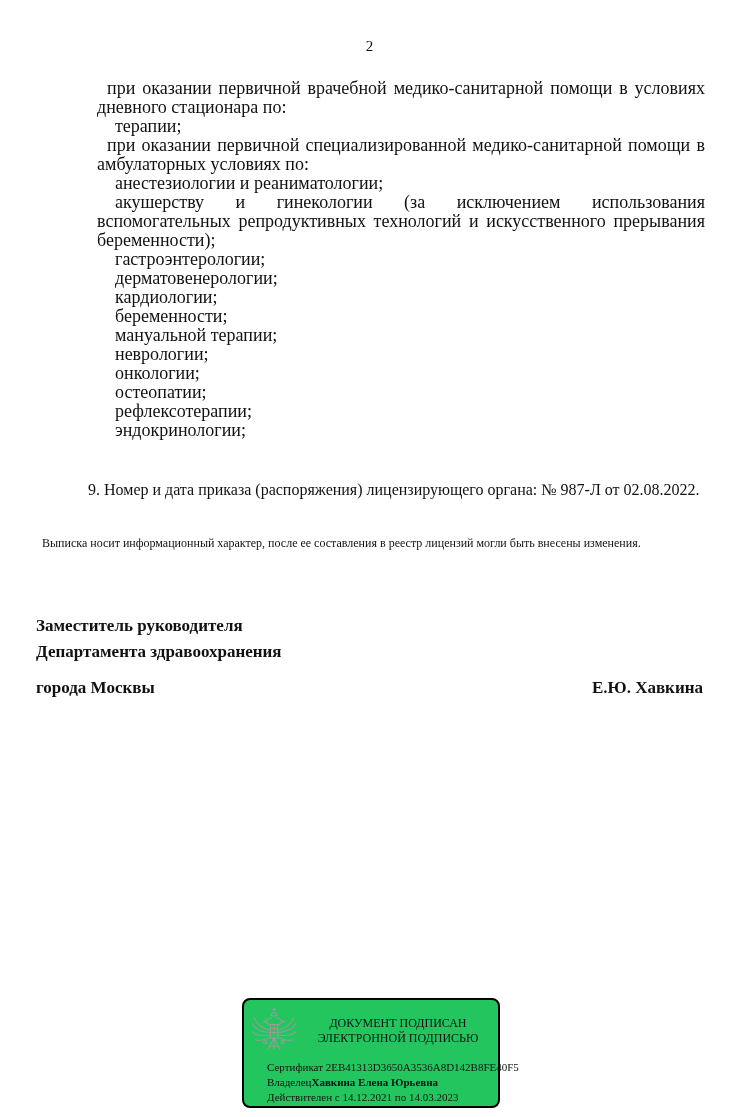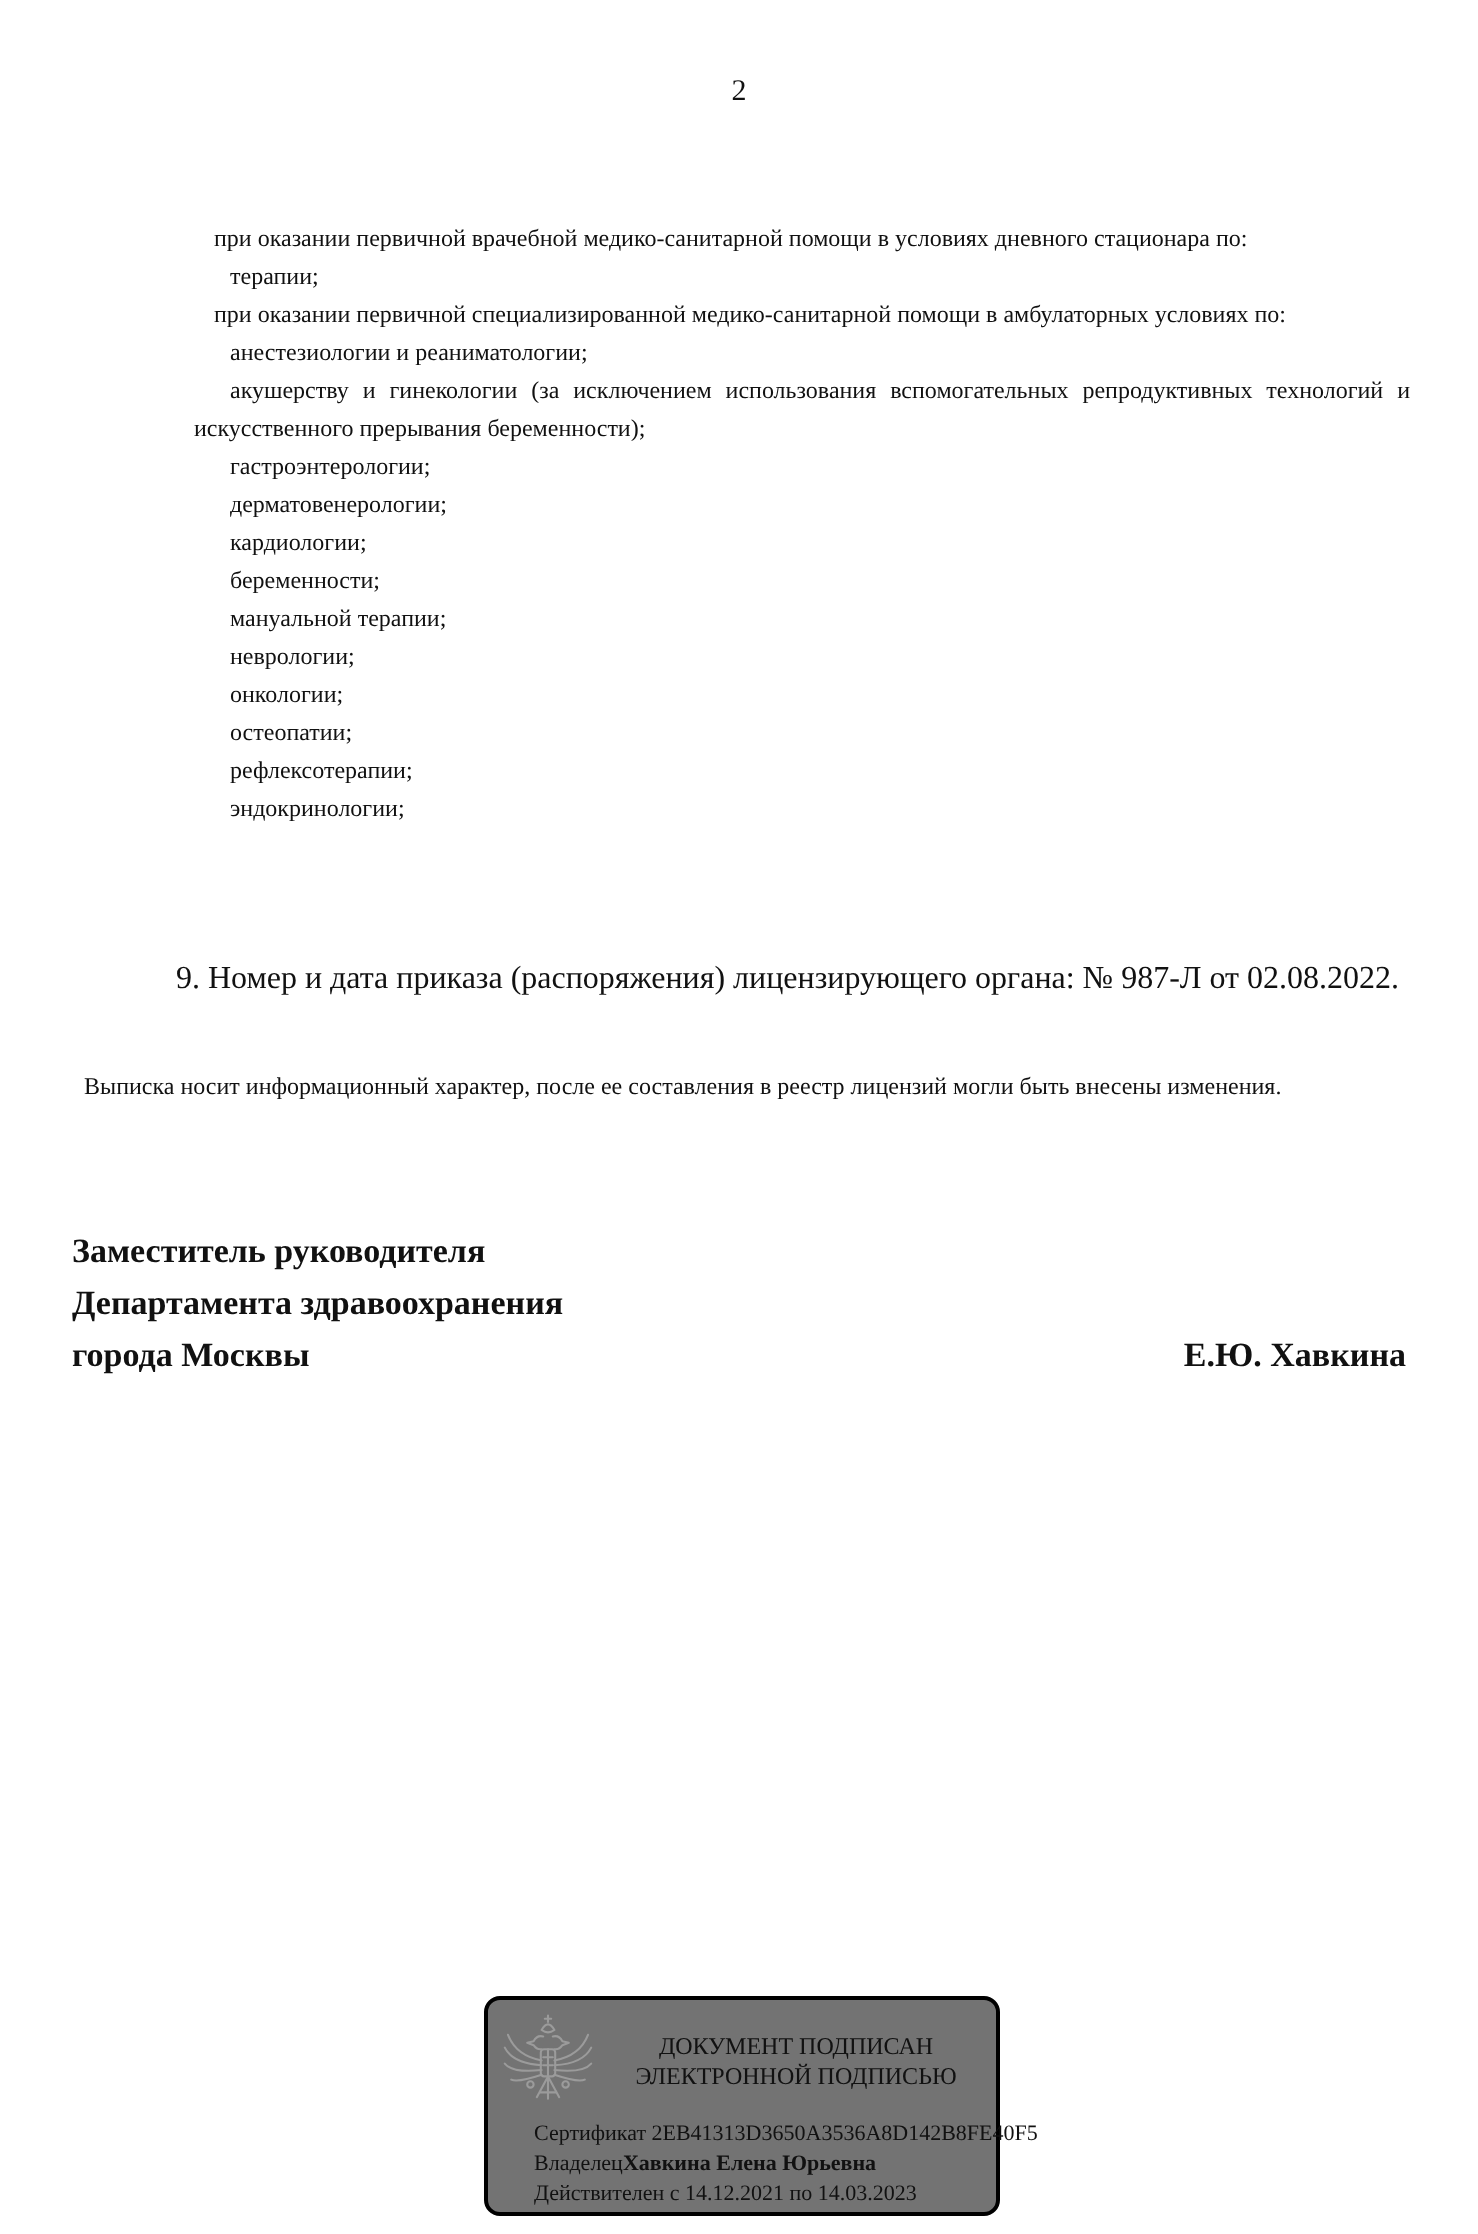--- a/index.html
+++ b/index.html
@@ -16,23 +16,22 @@
     position: absolute;
     top: 38px; left: 0;
     width: 739px;
     text-align: center;
     font-size: 15px;
   }
   .main-text {
     position: absolute;
     left: 97px; top: 79px;
     width: 608px;
-    font-size: 12px;
+    font-size: 18px;
     line-height: 19px;
-    margin-top: 31px;
   }
   .main-text p { margin: 0; text-align: justify; }
   p.hang { text-indent: 10px; }
   p.item { text-indent: 18px; }
   .item9 {
     position: absolute;
     left: 88px; top: 480px;
     width: 617px;
     font-size: 16px;
     line-height: 19px;
@@ -46,29 +45,29 @@
     text-align: justify;
   }
   .signature {
     position: absolute;
     left: 36px; top: 613px;
     width: 667px;
     font-weight: bold;
     font-size: 17px;
     line-height: 26px;
   }
-  .sig-row { display: flex; justify-content: space-between; align-items: center; }
+  .sig-row { display: flex; justify-content: space-between; align-items: center; margin-top: 10px; }
   .stamp {
     position: absolute;
     left: 242px; top: 998px;
     width: 258px; height: 110px;
     border: 2px solid #000000;
     border-radius: 8px;
     box-sizing: border-box;
-    background: #737373;
+    background: #22c55e;
   }
   .stamp-header {
     display: flex;
     align-items: center;
     gap: 4px;
     padding: 3px 4px 0 6px;
     height: 56px;
   }
   .eagle-icon { width: 48px; height: 52px; flex: none; }
   .stamp-title {

